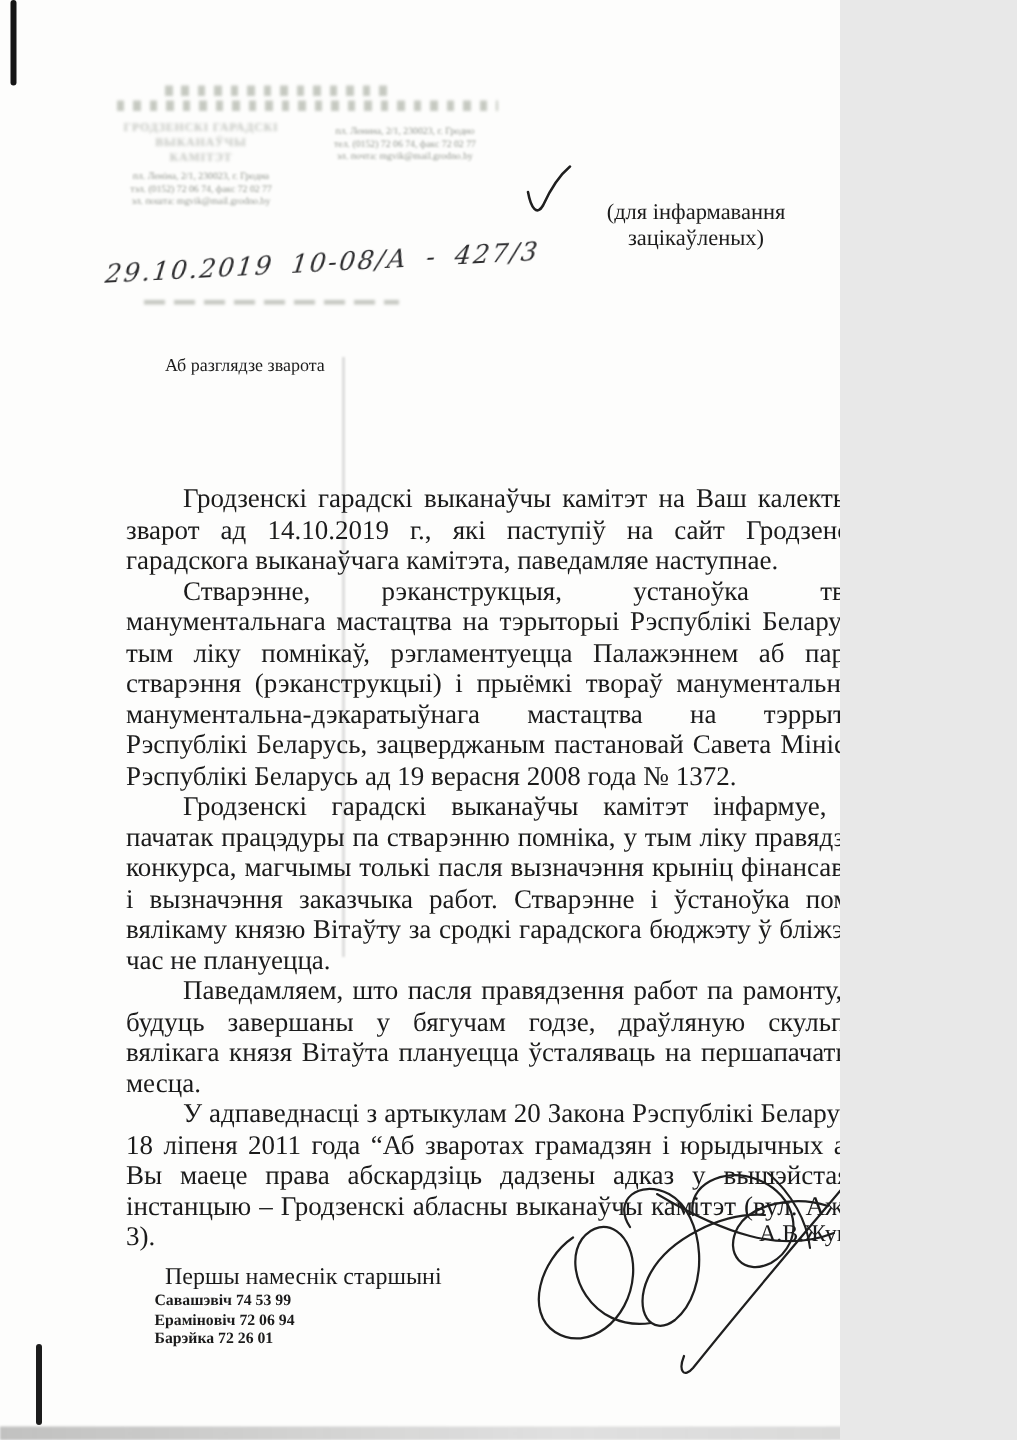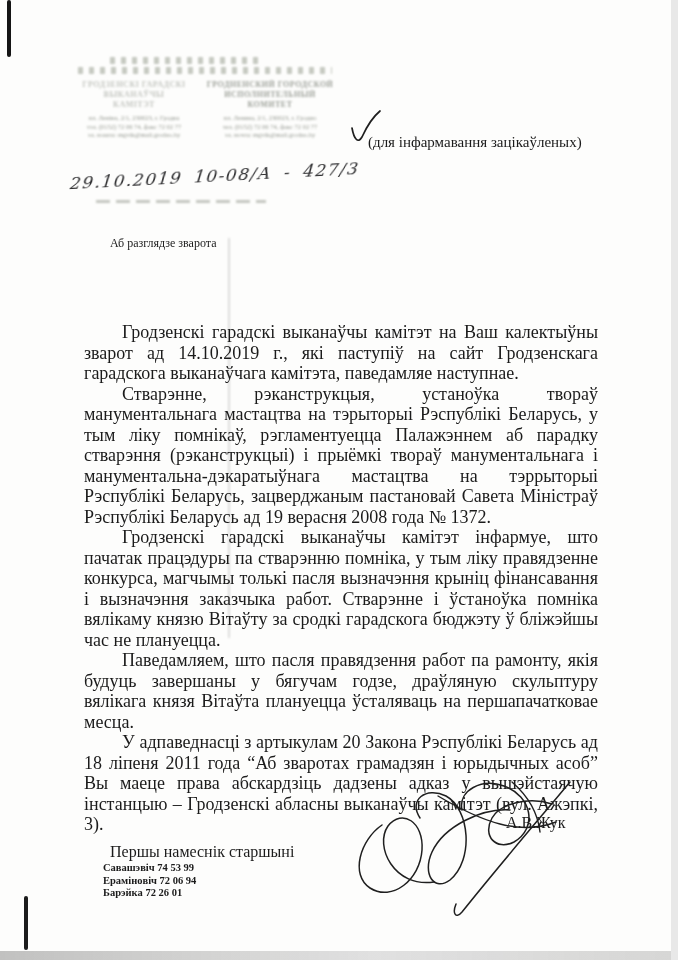--- a/index.html
+++ b/index.html
@@ -1,18 +1,18 @@
 <!DOCTYPE html>
 <html><head>
 <meta charset="utf-8">
 <style>
   html,body{margin:0;padding:0;background:#e8e8e8;}
   .page{
     position:relative;
-    width:671px;height:960px;
+    width:560px;height:960px;
     background:#fdfdfc;
     overflow:hidden;
     font-family:"Liberation Serif", serif;
     color:#1b1b1b;
   }
   
   .edge-bar-top{position:absolute;left:7px;top:0;width:4px;height:57px;background:#151515;border-radius:2px;filter:blur(.4px);}
   .edge-bar-bottom{position:absolute;left:24px;top:896px;width:4px;height:54px;background:#1c1c1c;border-radius:2px;filter:blur(.4px);}
   .bottom-strip{position:absolute;left:0;bottom:0;width:678px;height:9px;
     background:linear-gradient(90deg,rgba(120,120,120,.45),rgba(160,160,160,.30) 55%,rgba(150,150,150,.38));
@@ -74,25 +74,20 @@
           <div>ВЫКАНАЎЧЫ</div>
           <div>КАМІТЭТ</div>
         </div>
         <div class="lh-addr">
           <div>пл. Леніна, 2/1, 230023, г. Гродна</div>
           <div>тэл. (0152) 72 06 74, факс 72 02 77</div>
           <div>эл. пошта: mgvik@mail.grodno.by</div>
         </div>
       </div>
       <div class="lh-col">
-        <div class="lh-org">
-          <div>ГРОДНЕНСКИЙ ГОРОДСКОЙ</div>
-          <div>ИСПОЛНИТЕЛЬНЫЙ</div>
-          <div>КОМИТЕТ</div>
-        </div>
         <div class="lh-addr">
           <div>пл. Ленина, 2/1, 230023, г. Гродно</div>
           <div>тел. (0152) 72 06 74, факс 72 02 77</div>
           <div>эл. почта: mgvik@mail.grodno.by</div>
         </div>
       </div>
     </div>
   </div>
 
   <div class="hw-ref">29.10.2019  10-08/А - 427/3</div>

